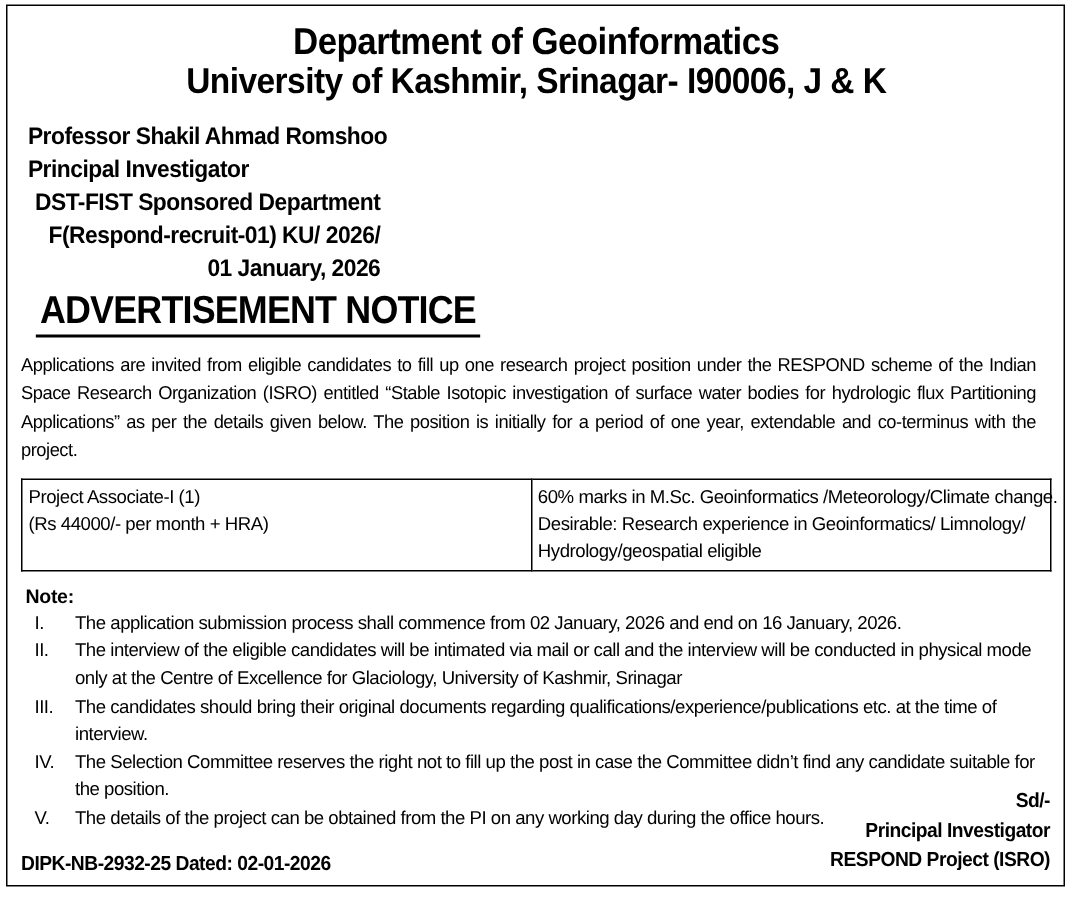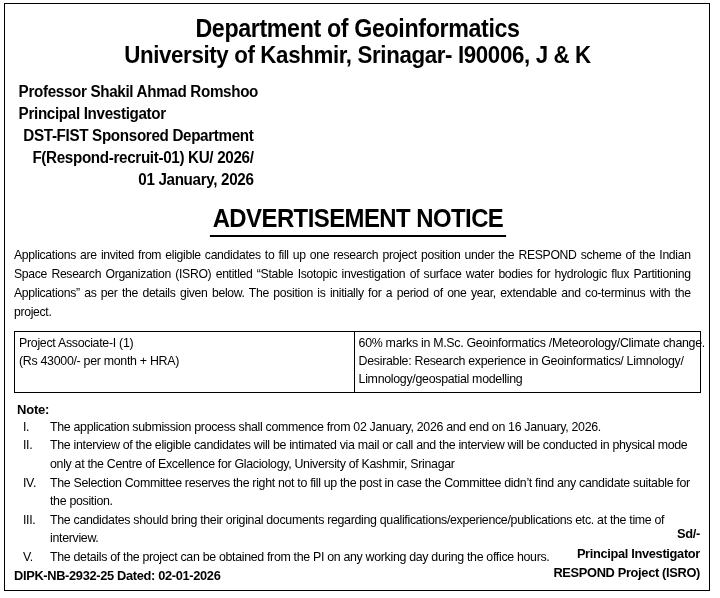--- a/index.html
+++ b/index.html
@@ -73,22 +73,21 @@
     letter-spacing: -0.35px;
     text-align: right;
     transform: scaleX(0.95);
     transform-origin: right top;
     padding-right: 4px;
     white-space: nowrap;
   }
 
   
   .notice-head {
-    text-align: center;
-    margin-top: 12px;
+    text-align: left;
     text-decoration: underline;
   }
   .notice-head span {
     font-weight: bold;
     font-size: 26px;
     letter-spacing: -0.6px;
     border-bottom: 2.5px solid #000;
     padding: 0 3px 1px 3px;
     display: inline-block;
     transform: scaleX(0.92);
@@ -214,49 +213,49 @@
 
     <table class="post-table">
       <colgroup>
           <col class="c1">
           <col class="c2">
         </colgroup>
       <tbody>
         <tr>
           <td>
             <span class="cell-line">Project Associate-I (1)</span>
-            <span class="cell-line">(Rs 43000/- per month + HRA)</span>
+            <span class="cell-line">(Rs 44000/- per month + HRA)</span>
           </td>
           <td>
             <span class="cell-line">60% marks in M.Sc. Geoinformatics /Meteorology/Climate change.</span>
             <span class="cell-line">Desirable: Research experience in Geoinformatics/ Limnology/</span>
-            <span class="cell-line">Limnology/geospatial modelling</span>
+            <span class="cell-line">Hydrology/geospatial eligible</span>
           </td>
         </tr>
       </tbody>
     </table>
 
     <div class="notes">
       <div class="notes-title">Note:</div>
 
       <div class="note-row">
         <div class="note-marker">I.</div>
         <div class="note-text">The application submission process shall commence from 02 January, 2026 and end on 16 January, 2026.</div>
       </div>
       <div class="note-row">
         <div class="note-marker">II.</div>
         <div class="note-text">The interview of the eligible candidates will be intimated via mail or call and the interview will be conducted in physical mode only at the Centre of Excellence for Glaciology, University of Kashmir, Srinagar</div>
       </div>
       <div class="note-row">
+        <div class="note-marker">III.</div>
+        <div class="note-text">The candidates should bring their original documents regarding qualifications/experience/publications etc. at the time of interview.</div>
+      </div>
+      <div class="note-row">
         <div class="note-marker">IV.</div>
         <div class="note-text">The Selection Committee reserves the right not to fill up the post in case the Committee didn’t find any candidate suitable for the position.</div>
-      </div>
-      <div class="note-row">
-        <div class="note-marker">III.</div>
-        <div class="note-text">The candidates should bring their original documents regarding qualifications/experience/publications etc. at the time of interview.</div>
       </div>
       <div class="note-row">
         <div class="note-marker">V.</div>
         <div class="note-text">The details of the project can be obtained from the PI on any working day during the office hours.</div>
       </div>
     </div>
 
     <div class="footer">
       <div class="sign-block">
         <div>Sd/-</div>

